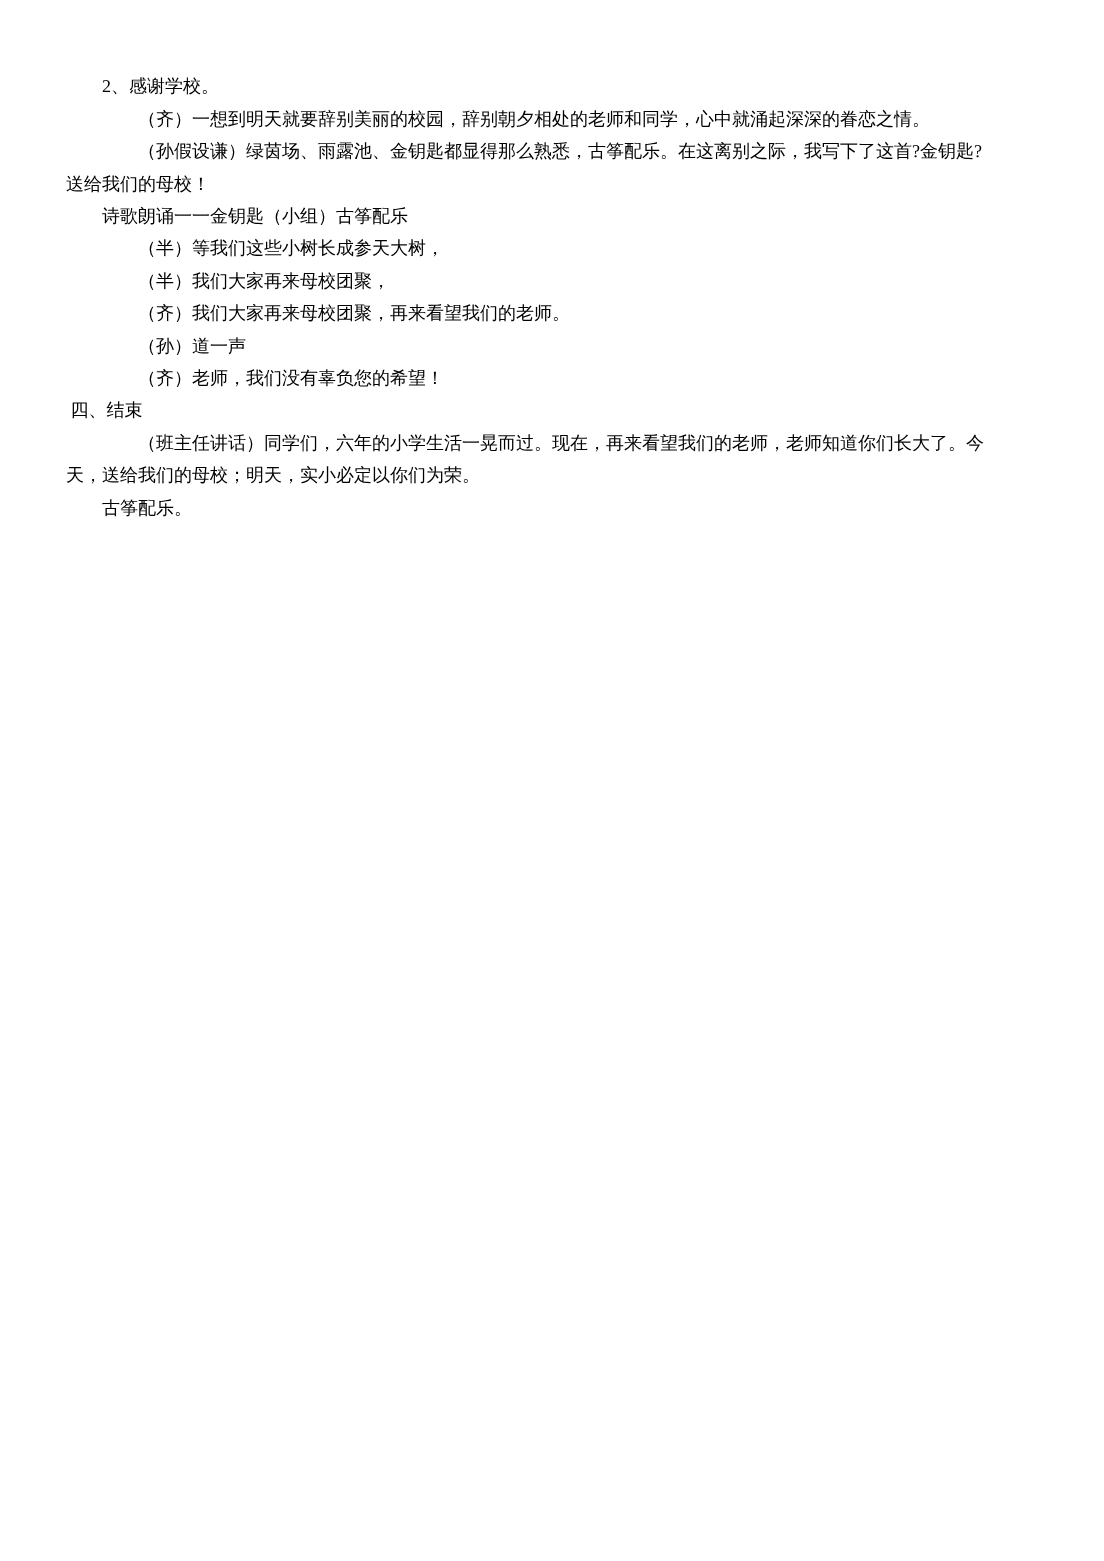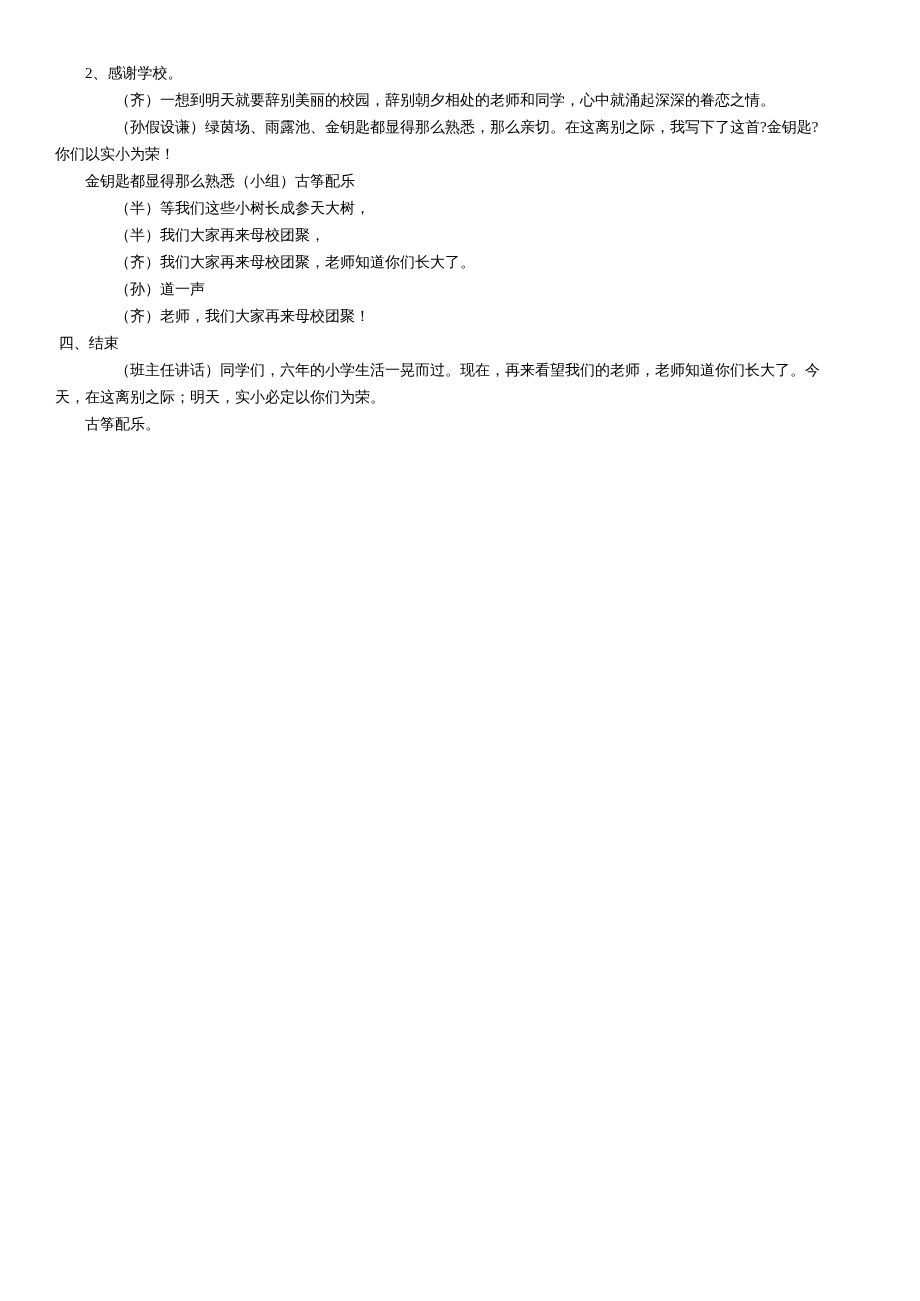--- a/index.html
+++ b/index.html
@@ -24,24 +24,24 @@
     }
     .sec-head {
       padding-left: 0;
     }
   </style>
 </head>
 <body>
 
 <span class="line indent-1">2、感谢学校。</span>
 <span class="line indent-2">（齐）一想到明天就要辞别美丽的校园，辞别朝夕相处的老师和同学，心中就涌起深深的眷恋之情。</span>
-<span class="line">　　　　（孙假设谦）绿茵场、雨露池、金钥匙都显得那么熟悉，那么亲切。在这离别之际，我写下了这首?金钥匙?</span>
-<span class="line cont">你们以实小为荣！</span>
-<span class="line indent-1">金钥匙都显得那么熟悉（小组）古筝配乐</span>
+<span class="line">　　　　（孙假设谦）绿茵场、雨露池、金钥匙都显得那么熟悉，古筝配乐。在这离别之际，我写下了这首?金钥匙?</span>
+<span class="line cont">送给我们的母校！</span>
+<span class="line indent-1">诗歌朗诵一一金钥匙（小组）古筝配乐</span>
 <span class="line indent-2">（半）等我们这些小树长成参天大树，</span>
 <span class="line indent-2">（半）我们大家再来母校团聚，</span>
-<span class="line indent-2">（齐）我们大家再来母校团聚，老师知道你们长大了。</span>
+<span class="line indent-2">（齐）我们大家再来母校团聚，再来看望我们的老师。</span>
 <span class="line indent-2">（孙）道一声</span>
-<span class="line indent-2">（齐）老师，我们大家再来母校团聚！</span>
+<span class="line indent-2">（齐）老师，我们没有辜负您的希望！</span>
 <span class="line sec-head">&nbsp;四、结束</span>
 <span class="line">　　　　（班主任讲话）同学们，六年的小学生活一晃而过。现在，再来看望我们的老师，老师知道你们长大了。今</span>
-<span class="line cont">天，在这离别之际；明天，实小必定以你们为荣。</span>
+<span class="line cont">天，送给我们的母校；明天，实小必定以你们为荣。</span>
 <span class="line indent-1">古筝配乐。</span>
 
 </body></html>

